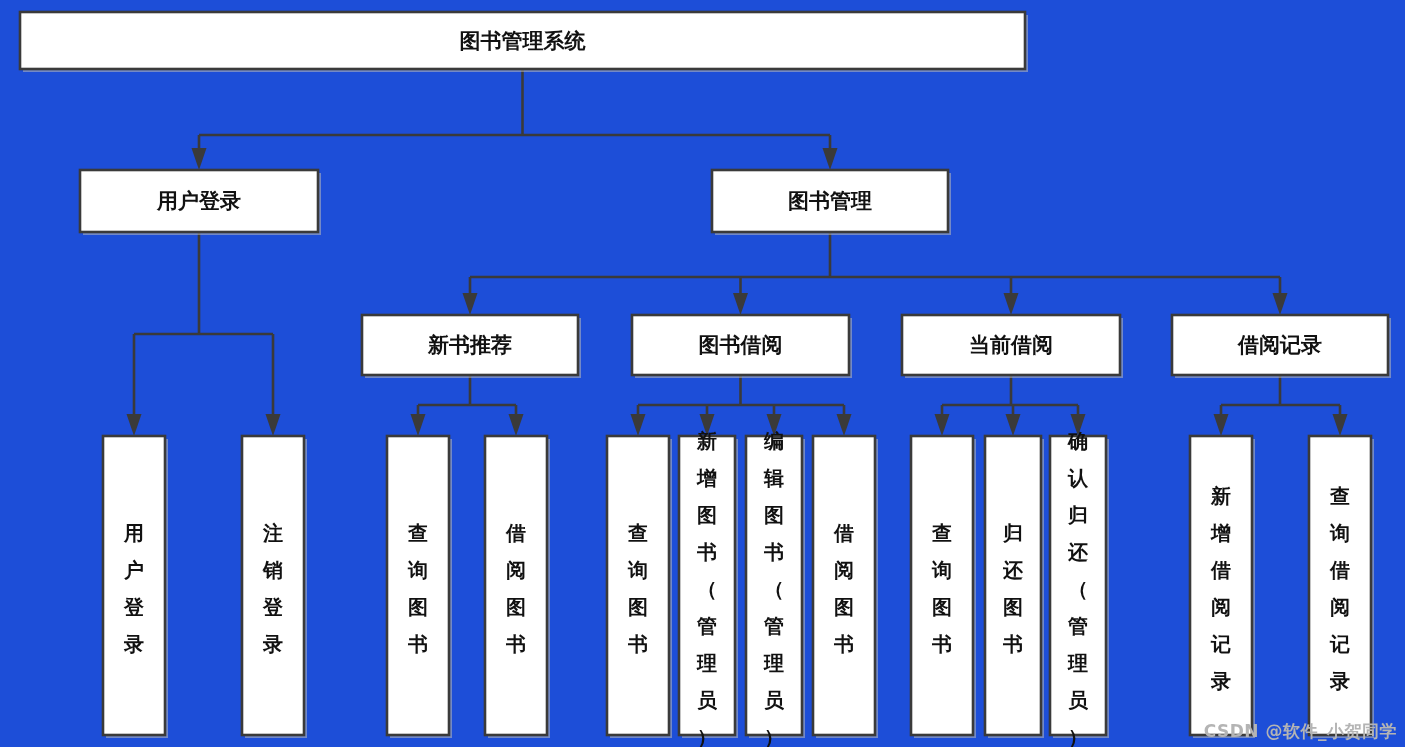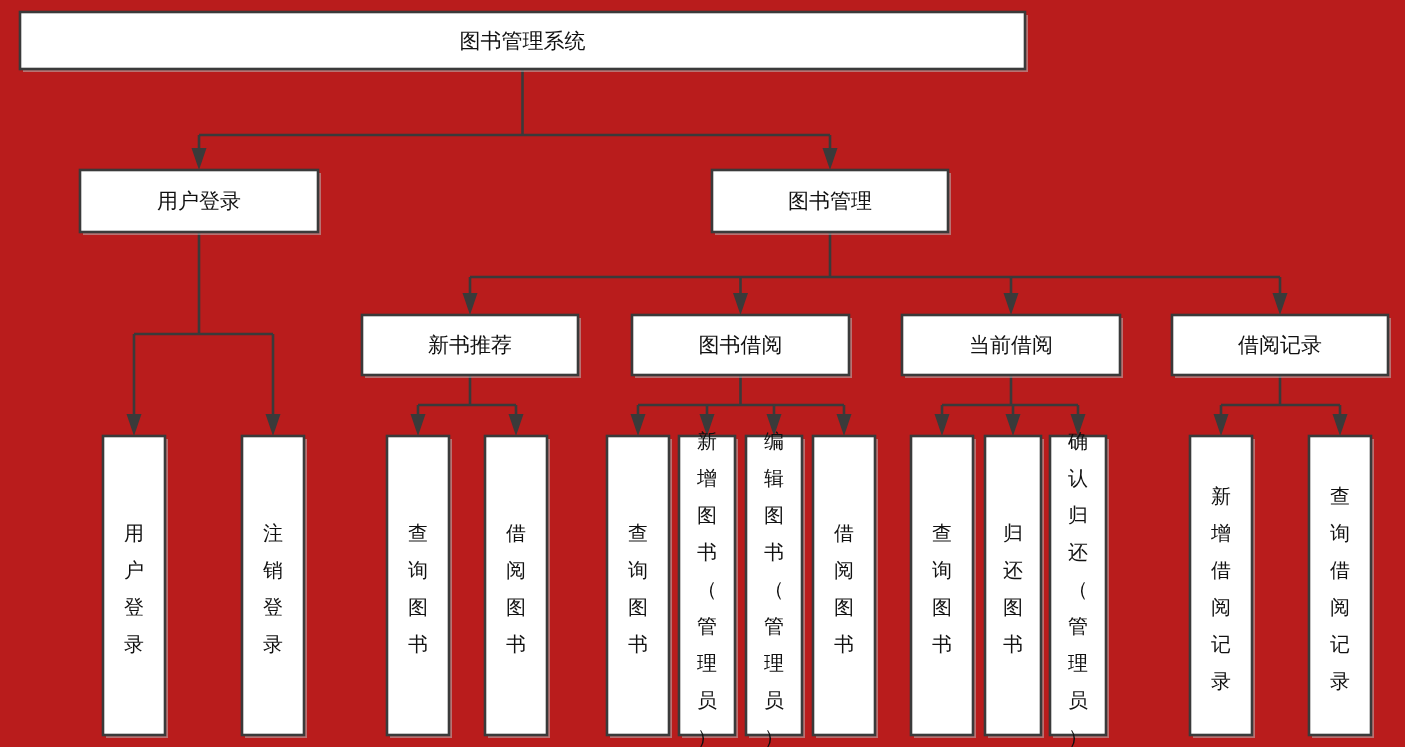--- a/index.html
+++ b/index.html
@@ -11,21 +11,22 @@
   body {
     width: 1405px;
     height: 747px;
     overflow: hidden;
     font-family: "DejaVu Sans", "Liberation Sans", sans-serif;
   }
   #diagram-root {
     position: relative;
     width: 1405px;
     height: 747px;
-    background: #b91c1c;
+    background: #1d4ed8;
+    font-weight: bold;
   }
   svg.flowchart {
     position: absolute;
     left: 0;
     top: 0;
     width: 1405px;
     height: 747px;
     display: block;
   }
   .node-rect {
@@ -278,13 +279,14 @@
           <rect x="1190" y="436" width="62" height="299" class="node-rect"></rect>
           <text x="1221" y="503.36" class="node-label-vertical"><tspan x="1221" dy="0">新</tspan><tspan x="1221" dy="37">增</tspan><tspan x="1221" dy="37">借</tspan><tspan x="1221" dy="37">阅</tspan><tspan x="1221" dy="37">记</tspan><tspan x="1221" dy="37">录</tspan></text>
         </g>
         <g>
           <rect x="1312" y="439" width="62" height="299" class="node-shadow"></rect>
           <rect x="1309" y="436" width="62" height="299" class="node-rect"></rect>
           <text x="1340" y="503.36" class="node-label-vertical"><tspan x="1340" dy="0">查</tspan><tspan x="1340" dy="37">询</tspan><tspan x="1340" dy="37">借</tspan><tspan x="1340" dy="37">阅</tspan><tspan x="1340" dy="37">记</tspan><tspan x="1340" dy="37">录</tspan></text>
         </g>
       </g>
     </svg>
+  <div class="watermark">CSDN @软件_小贺同学</div>
 </div>
 
 </body></html>

